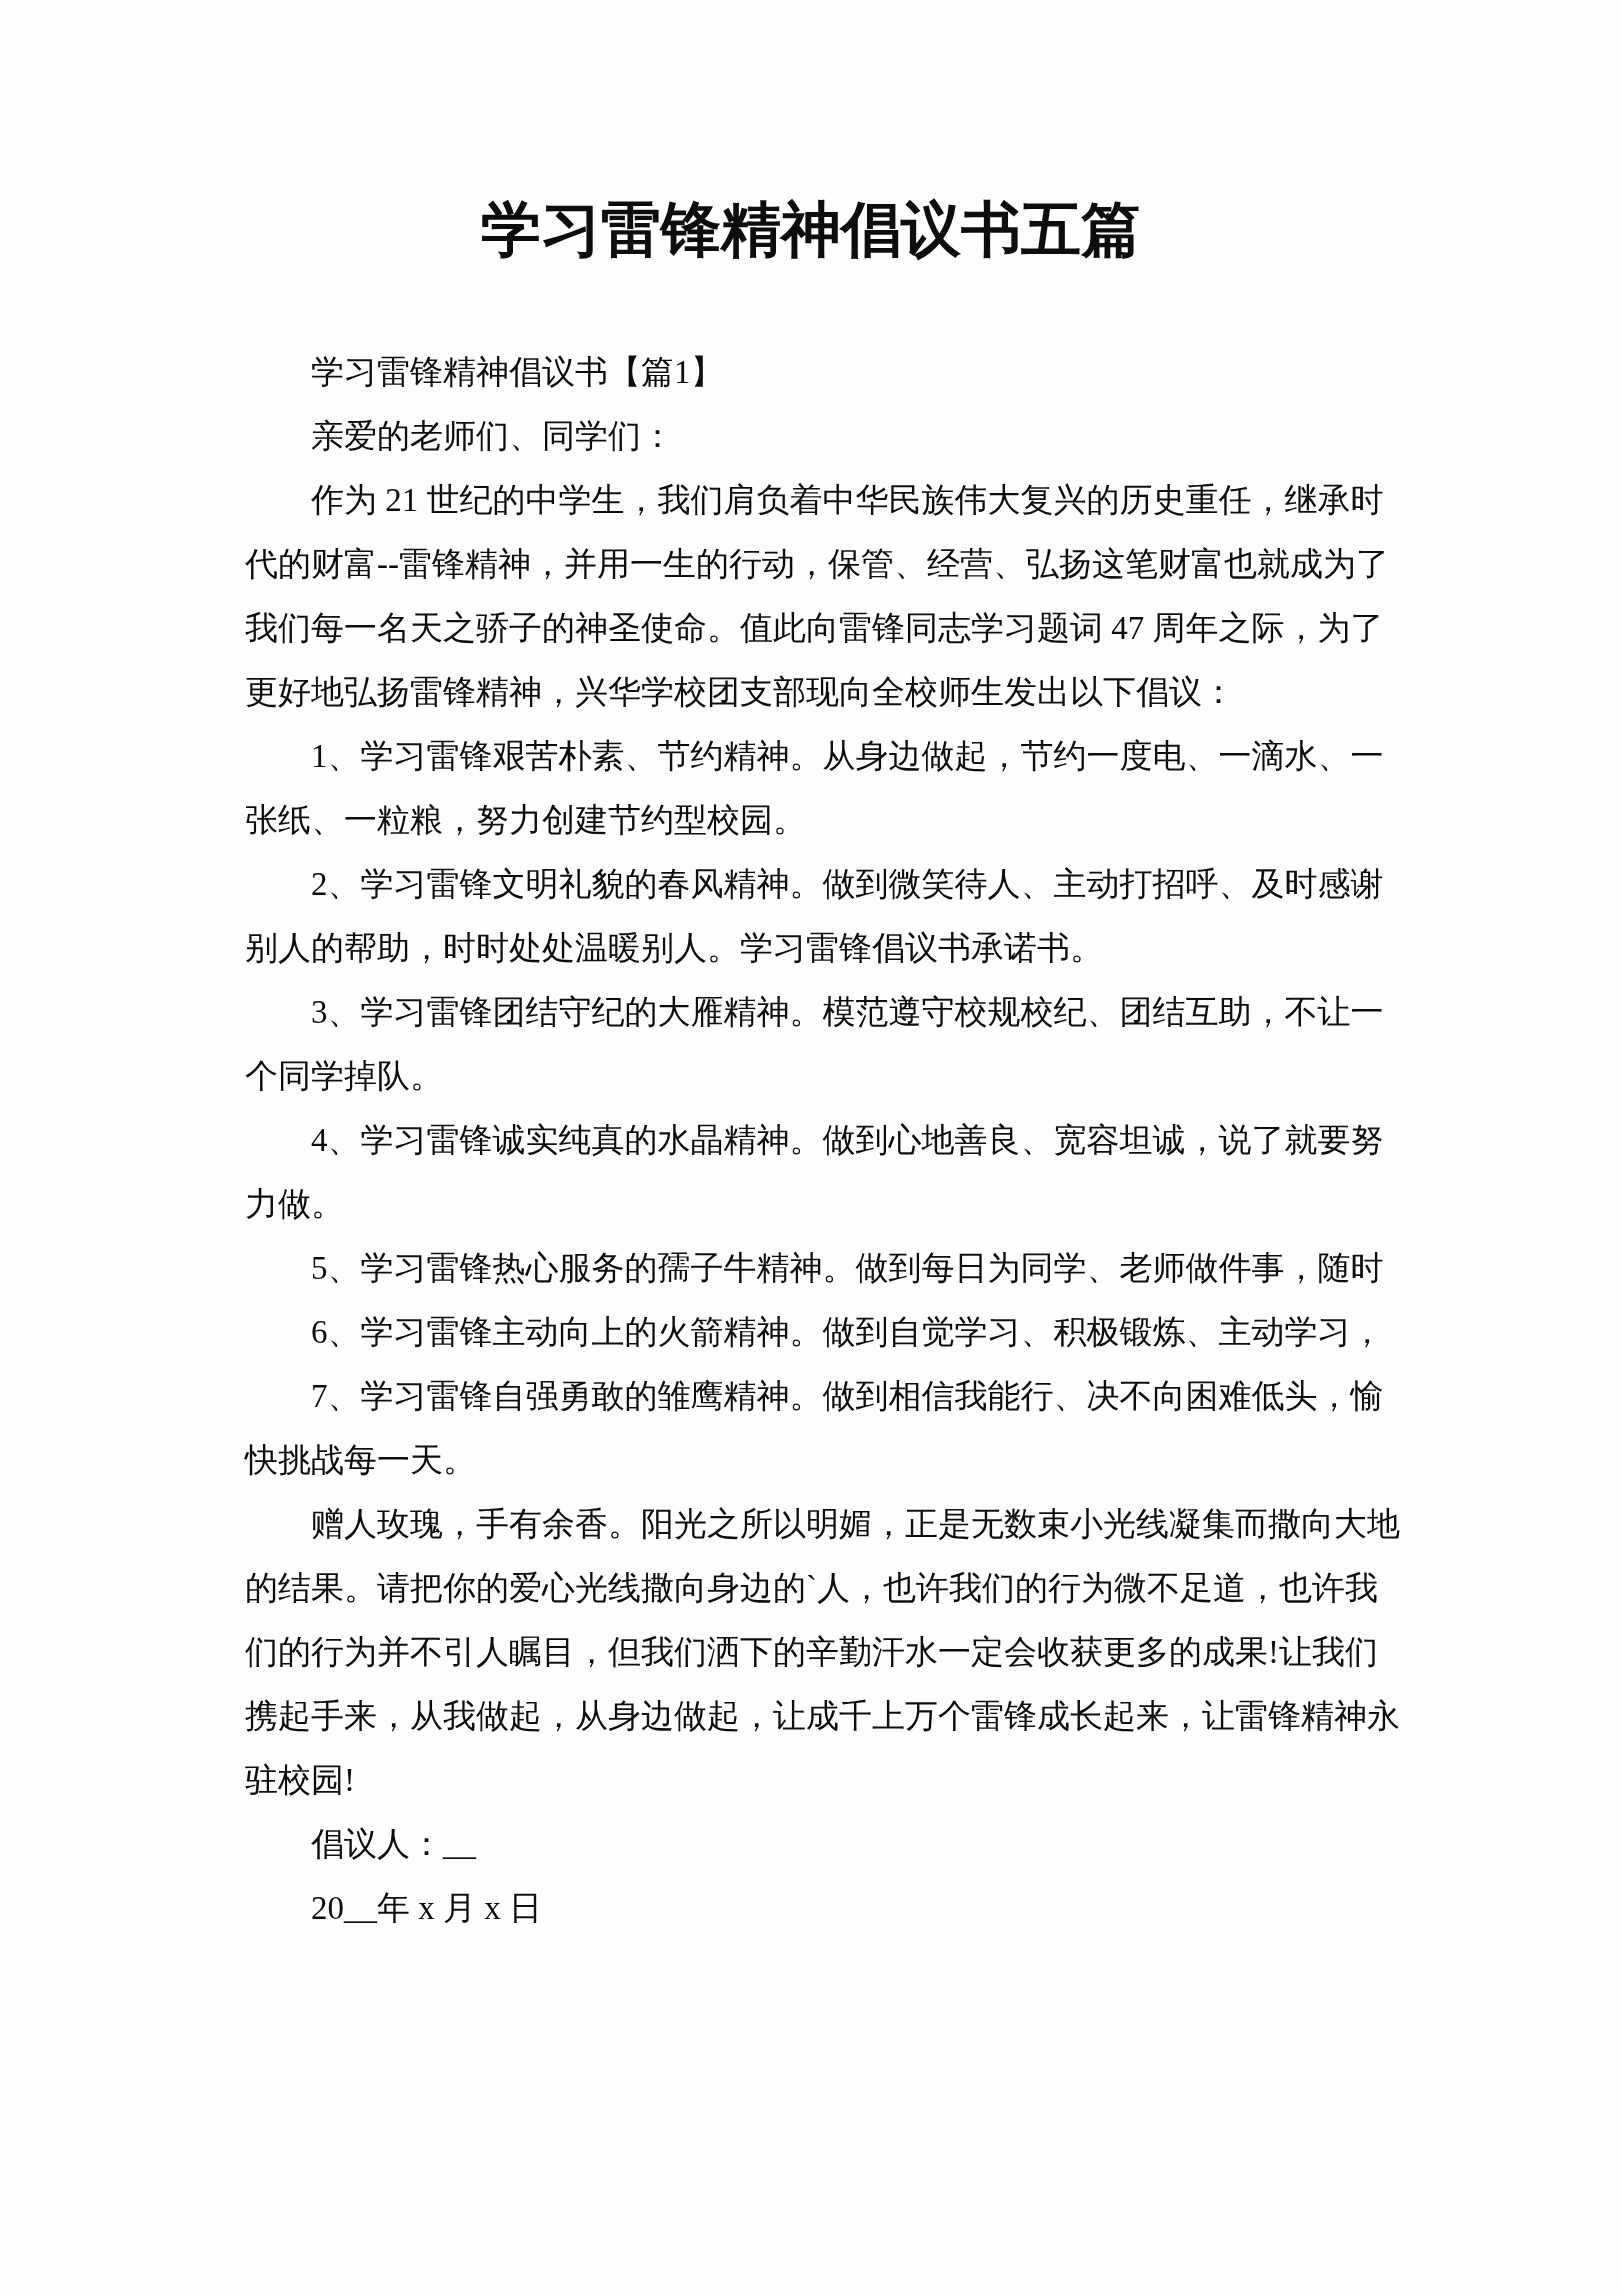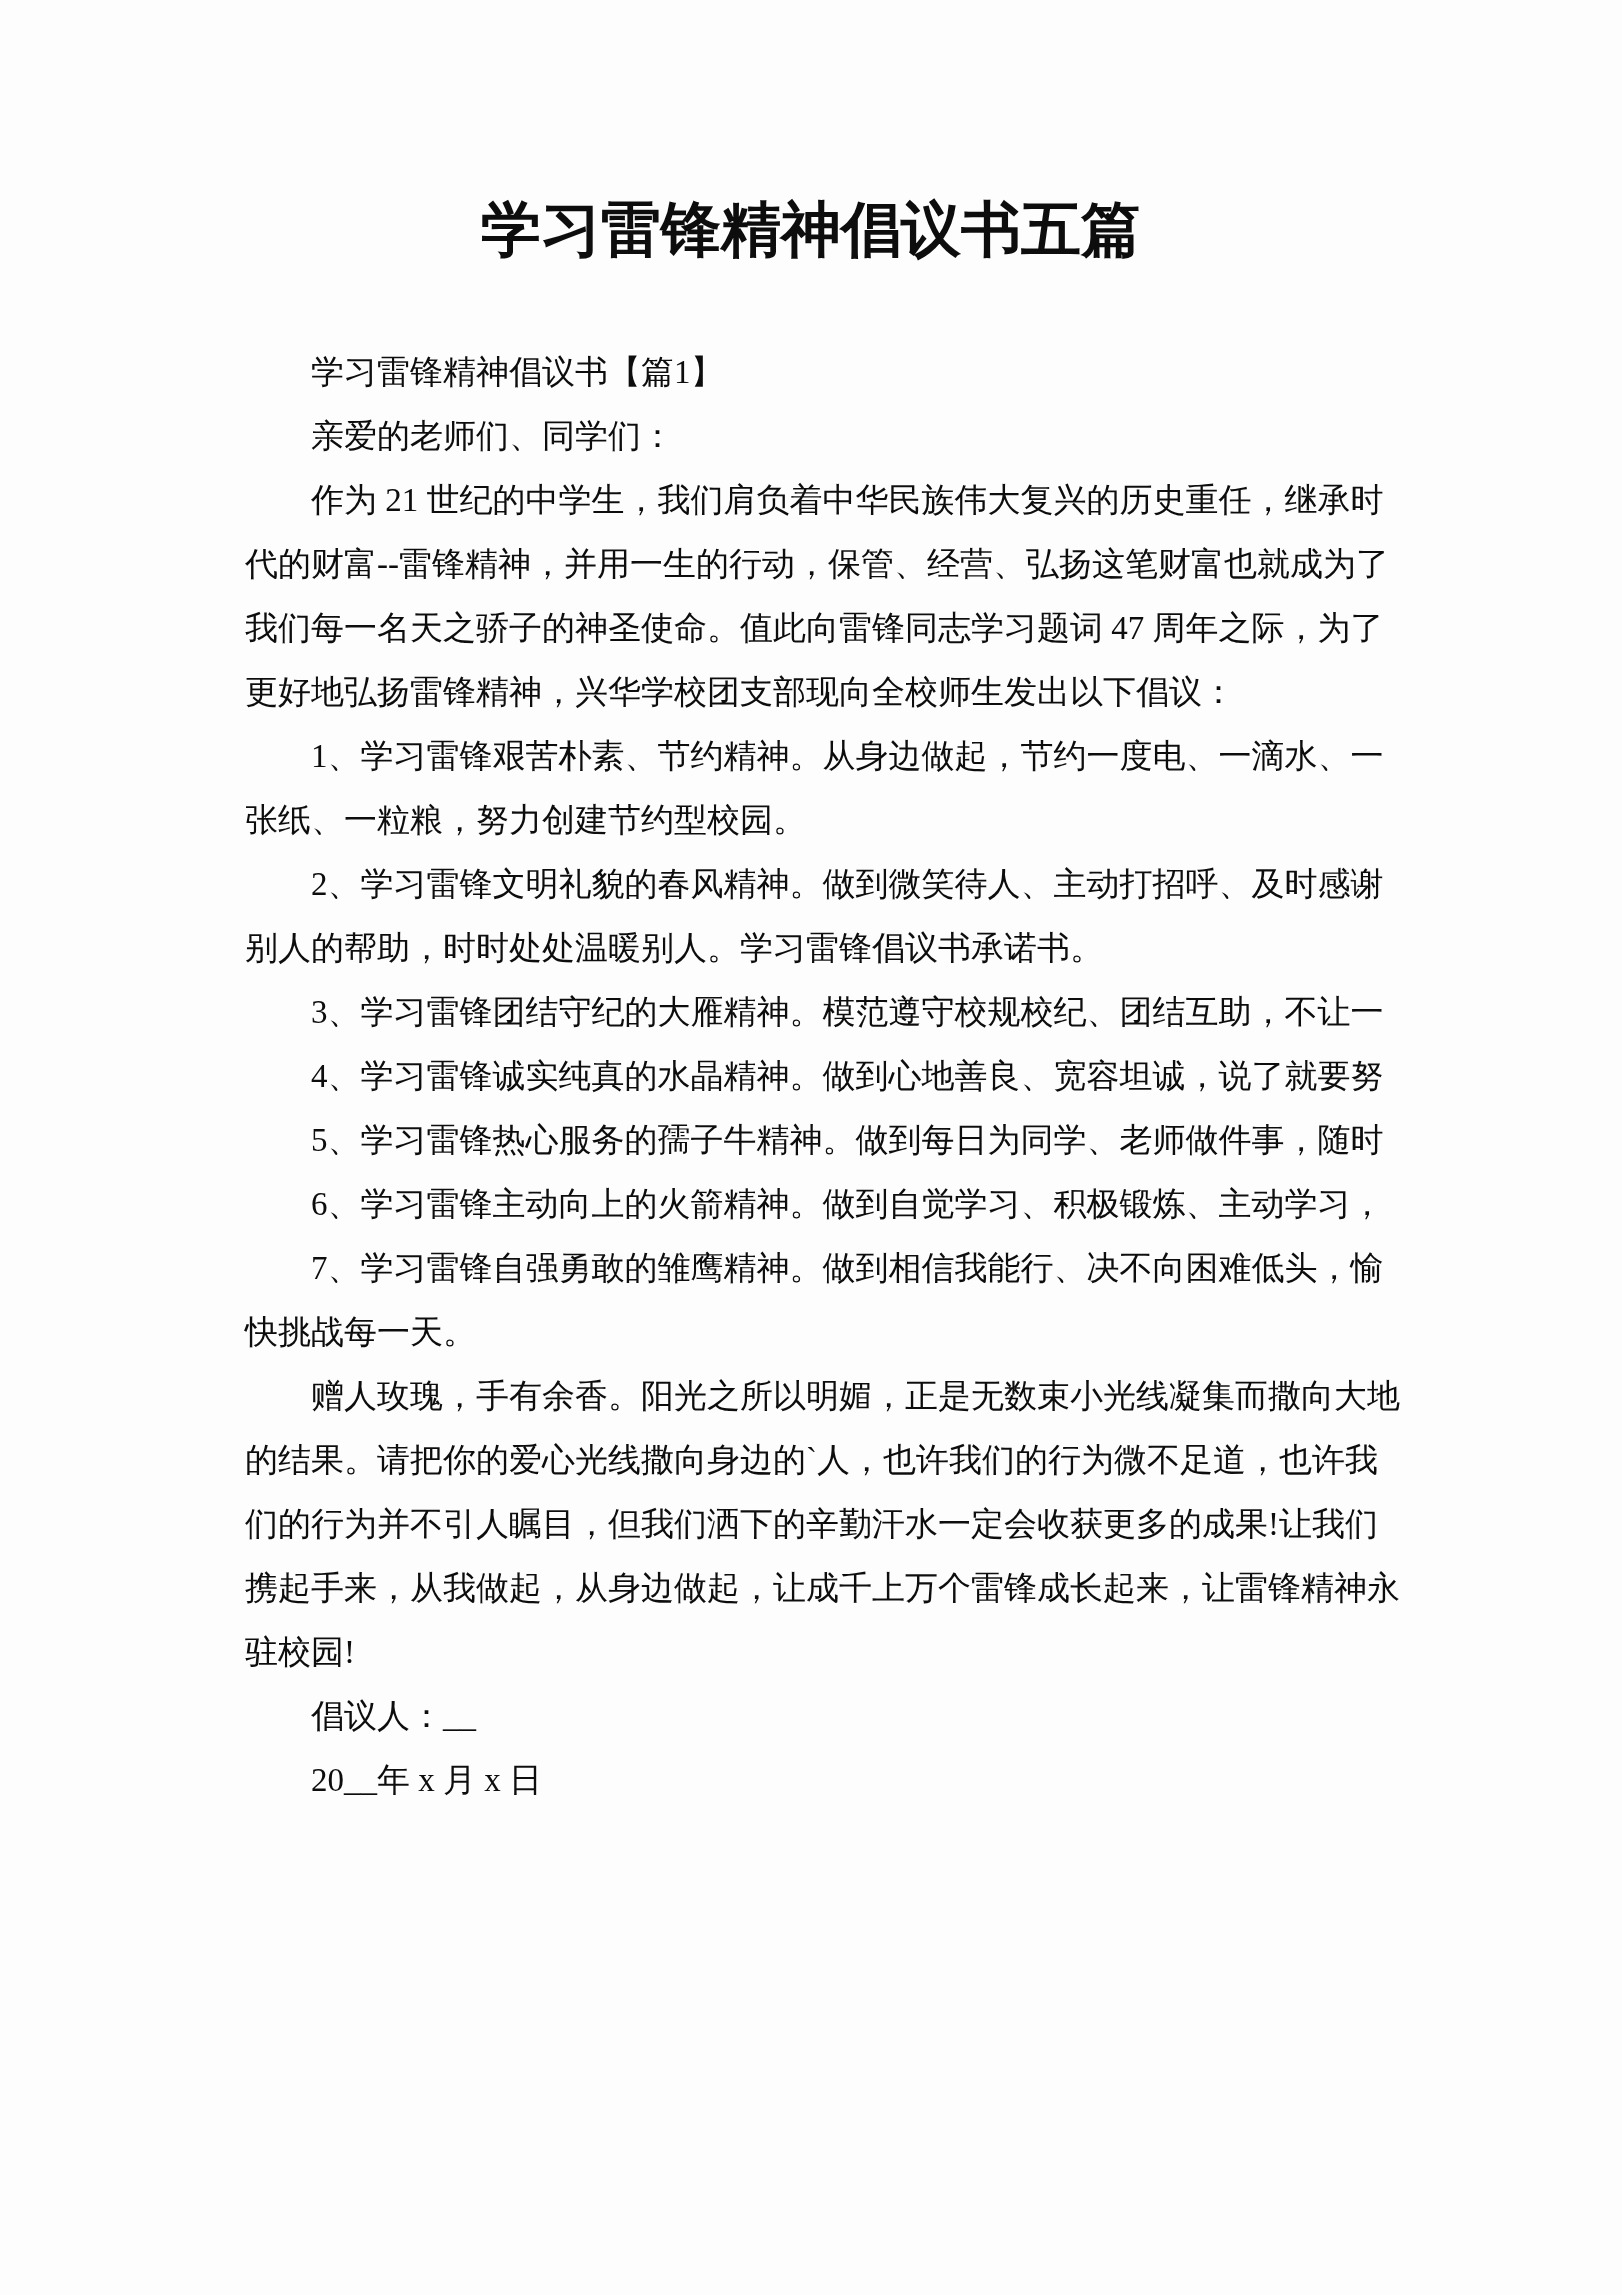--- a/index.html
+++ b/index.html
@@ -77,23 +77,25 @@
       <div class="para">
         <div class="line first">1<span class="cjk">、</span><span class="cjk">学</span><span class="cjk">习</span><span class="cjk">雷</span><span class="cjk">锋</span><span class="cjk">艰</span><span class="cjk">苦</span><span class="cjk">朴</span><span class="cjk">素</span><span class="cjk">、</span><span class="cjk">节</span><span class="cjk">约</span><span class="cjk">精</span><span class="cjk">神</span><span class="cjk">。</span><span class="cjk">从</span><span class="cjk">身</span><span class="cjk">边</span><span class="cjk">做</span><span class="cjk">起</span><span class="cjk">，</span><span class="cjk">节</span><span class="cjk">约</span><span class="cjk">一</span><span class="cjk">度</span><span class="cjk">电</span><span class="cjk">、</span><span class="cjk">一</span><span class="cjk">滴</span><span class="cjk">水</span><span class="cjk">、</span><span class="cjk">一</span></div>
         <div class="line"><span class="cjk">张</span><span class="cjk">纸</span><span class="cjk">、</span><span class="cjk">一</span><span class="cjk">粒</span><span class="cjk">粮</span><span class="cjk">，</span><span class="cjk">努</span><span class="cjk">力</span><span class="cjk">创</span><span class="cjk">建</span><span class="cjk">节</span><span class="cjk">约</span><span class="cjk">型</span><span class="cjk">校</span><span class="cjk">园</span><span class="cjk">。</span></div>
       </div>
       <div class="para">
         <div class="line first">2<span class="cjk">、</span><span class="cjk">学</span><span class="cjk">习</span><span class="cjk">雷</span><span class="cjk">锋</span><span class="cjk">文</span><span class="cjk">明</span><span class="cjk">礼</span><span class="cjk">貌</span><span class="cjk">的</span><span class="cjk">春</span><span class="cjk">风</span><span class="cjk">精</span><span class="cjk">神</span><span class="cjk">。</span><span class="cjk">做</span><span class="cjk">到</span><span class="cjk">微</span><span class="cjk">笑</span><span class="cjk">待</span><span class="cjk">人</span><span class="cjk">、</span><span class="cjk">主</span><span class="cjk">动</span><span class="cjk">打</span><span class="cjk">招</span><span class="cjk">呼</span><span class="cjk">、</span><span class="cjk">及</span><span class="cjk">时</span><span class="cjk">感</span><span class="cjk">谢</span></div>
         <div class="line"><span class="cjk">别</span><span class="cjk">人</span><span class="cjk">的</span><span class="cjk">帮</span><span class="cjk">助</span><span class="cjk">，</span><span class="cjk">时</span><span class="cjk">时</span><span class="cjk">处</span><span class="cjk">处</span><span class="cjk">温</span><span class="cjk">暖</span><span class="cjk">别</span><span class="cjk">人</span><span class="cjk">。</span><span class="cjk">学</span><span class="cjk">习</span><span class="cjk">雷</span><span class="cjk">锋</span><span class="cjk">倡</span><span class="cjk">议</span><span class="cjk">书</span><span class="cjk">承</span><span class="cjk">诺</span><span class="cjk">书</span><span class="cjk">。</span></div>
       </div>
       <div class="para">
         <div class="line first">3<span class="cjk">、</span><span class="cjk">学</span><span class="cjk">习</span><span class="cjk">雷</span><span class="cjk">锋</span><span class="cjk">团</span><span class="cjk">结</span><span class="cjk">守</span><span class="cjk">纪</span><span class="cjk">的</span><span class="cjk">大</span><span class="cjk">雁</span><span class="cjk">精</span><span class="cjk">神</span><span class="cjk">。</span><span class="cjk">模</span><span class="cjk">范</span><span class="cjk">遵</span><span class="cjk">守</span><span class="cjk">校</span><span class="cjk">规</span><span class="cjk">校</span><span class="cjk">纪</span><span class="cjk">、</span><span class="cjk">团</span><span class="cjk">结</span><span class="cjk">互</span><span class="cjk">助</span><span class="cjk">，</span><span class="cjk">不</span><span class="cjk">让</span><span class="cjk">一</span></div>
+        <div class="line"><span class="cjk">个</span><span class="cjk">同</span><span class="cjk">学</span><span class="cjk">掉</span><span class="cjk">队</span><span class="cjk">。</span></div>
       </div>
       <div class="para">
         <div class="line first">4<span class="cjk">、</span><span class="cjk">学</span><span class="cjk">习</span><span class="cjk">雷</span><span class="cjk">锋</span><span class="cjk">诚</span><span class="cjk">实</span><span class="cjk">纯</span><span class="cjk">真</span><span class="cjk">的</span><span class="cjk">水</span><span class="cjk">晶</span><span class="cjk">精</span><span class="cjk">神</span><span class="cjk">。</span><span class="cjk">做</span><span class="cjk">到</span><span class="cjk">心</span><span class="cjk">地</span><span class="cjk">善</span><span class="cjk">良</span><span class="cjk">、</span><span class="cjk">宽</span><span class="cjk">容</span><span class="cjk">坦</span><span class="cjk">诚</span><span class="cjk">，</span><span class="cjk">说</span><span class="cjk">了</span><span class="cjk">就</span><span class="cjk">要</span><span class="cjk">努</span></div>
+        <div class="line"><span class="cjk">力</span><span class="cjk">做</span><span class="cjk">。</span></div>
       </div>
       <div class="para">
         <div class="line first">5<span class="cjk">、</span><span class="cjk">学</span><span class="cjk">习</span><span class="cjk">雷</span><span class="cjk">锋</span><span class="cjk">热</span><span class="cjk">心</span><span class="cjk">服</span><span class="cjk">务</span><span class="cjk">的</span><span class="cjk">孺</span><span class="cjk">子</span><span class="cjk">牛</span><span class="cjk">精</span><span class="cjk">神</span><span class="cjk">。</span><span class="cjk">做</span><span class="cjk">到</span><span class="cjk">每</span><span class="cjk">日</span><span class="cjk">为</span><span class="cjk">同</span><span class="cjk">学</span><span class="cjk">、</span><span class="cjk">老</span><span class="cjk">师</span><span class="cjk">做</span><span class="cjk">件</span><span class="cjk">事</span><span class="cjk">，</span><span class="cjk">随</span><span class="cjk">时</span></div>
       </div>
       <div class="para">
         <div class="line first">6<span class="cjk">、</span><span class="cjk">学</span><span class="cjk">习</span><span class="cjk">雷</span><span class="cjk">锋</span><span class="cjk">主</span><span class="cjk">动</span><span class="cjk">向</span><span class="cjk">上</span><span class="cjk">的</span><span class="cjk">火</span><span class="cjk">箭</span><span class="cjk">精</span><span class="cjk">神</span><span class="cjk">。</span><span class="cjk">做</span><span class="cjk">到</span><span class="cjk">自</span><span class="cjk">觉</span><span class="cjk">学</span><span class="cjk">习</span><span class="cjk">、</span><span class="cjk">积</span><span class="cjk">极</span><span class="cjk">锻</span><span class="cjk">炼</span><span class="cjk">、</span><span class="cjk">主</span><span class="cjk">动</span><span class="cjk">学</span><span class="cjk">习</span><span class="cjk">，</span></div>
       </div>
       <div class="para">
         <div class="line first">7<span class="cjk">、</span><span class="cjk">学</span><span class="cjk">习</span><span class="cjk">雷</span><span class="cjk">锋</span><span class="cjk">自</span><span class="cjk">强</span><span class="cjk">勇</span><span class="cjk">敢</span><span class="cjk">的</span><span class="cjk">雏</span><span class="cjk">鹰</span><span class="cjk">精</span><span class="cjk">神</span><span class="cjk">。</span><span class="cjk">做</span><span class="cjk">到</span><span class="cjk">相</span><span class="cjk">信</span><span class="cjk">我</span><span class="cjk">能</span><span class="cjk">行</span><span class="cjk">、</span><span class="cjk">决</span><span class="cjk">不</span><span class="cjk">向</span><span class="cjk">困</span><span class="cjk">难</span><span class="cjk">低</span><span class="cjk">头</span><span class="cjk">，</span><span class="cjk">愉</span></div>
         <div class="line"><span class="cjk">快</span><span class="cjk">挑</span><span class="cjk">战</span><span class="cjk">每</span><span class="cjk">一</span><span class="cjk">天</span><span class="cjk">。</span></div>

